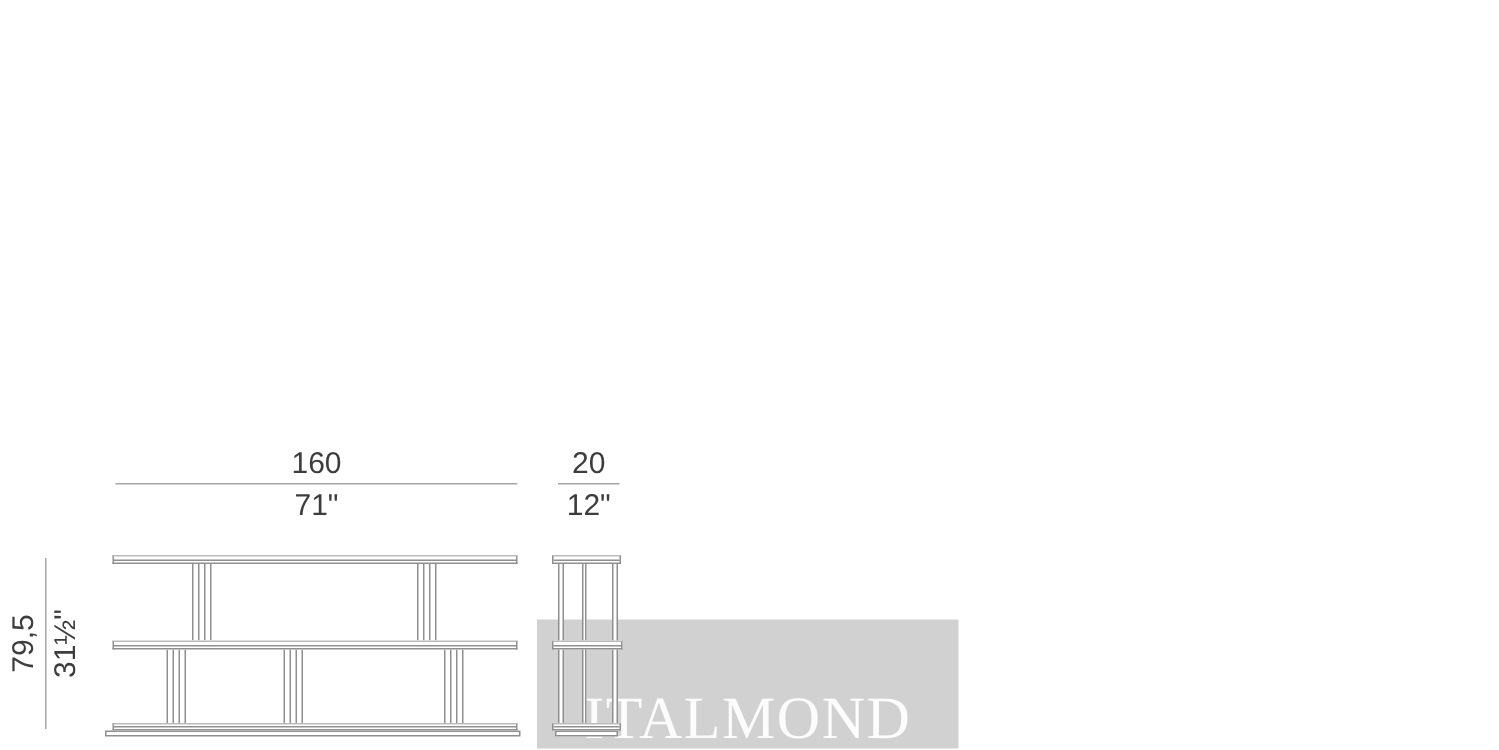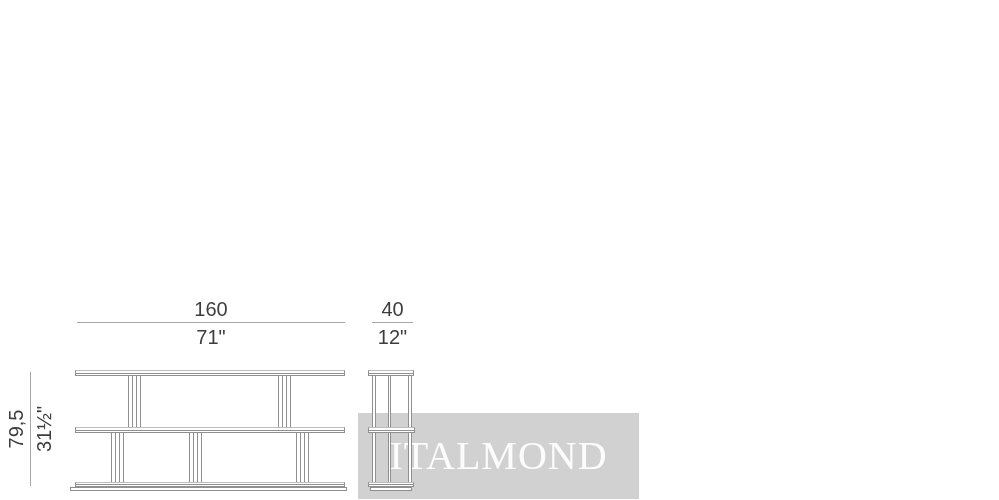--- a/index.html
+++ b/index.html
@@ -12,21 +12,21 @@
   html,body{margin:0;padding:0;background:#ffffff;}
   .canvas{
     position:relative;width:999px;height:500px;background:#ffffff;
     overflow:hidden;font-family:"Liberation Sans", sans-serif;
   }
   .abs{position:absolute;}
   
   .wm-band{
     left:358px;top:413px;width:281px;height:86px;
     background:var(--watermark-band);
-    display:flex;align-items:center;justify-content:center;z-index:1;
+    display:flex;align-items:flex-end;justify-content:center;z-index:1;
   }
   .wm-text{
     font-family:"Liberation Serif", serif;
     font-size:40px;line-height:40px;letter-spacing:1px;
     color:var(--watermark-text);opacity:0.95;white-space:nowrap;
   }
   
   .dim-line-h{height:1px;background:var(--dimension-line);z-index:2;}
   .dim-line-v{width:1px;background:var(--dimension-line);z-index:2;}
   .dim-text{
@@ -109,21 +109,21 @@
       <div class="leg right"></div>
     </div>
 
     <div class="abs dim-text dim-text-v" style="left:-24px;top:419px;">79,5</div>
     <div class="abs dim-line-v" style="left:30px;top:372px;height:114px;"></div>
     <div class="abs dim-text dim-text-v" style="left:4px;top:419px;">31½"</div>
   </div>
 
   <div class="abs" style="left:0;top:0;">
 
-    <div class="abs dim-text" style="left:372px;top:299px;width:41px;">40</div>
+    <div class="abs dim-text" style="left:372px;top:299px;width:41px;">20</div>
     <div class="abs dim-line-h" style="left:372px;top:322px;width:41px;"></div>
     <div class="abs dim-text" style="left:372px;top:327px;width:41px;">12"</div>
 
     <div class="abs post" style="left:372px;top:376px;height:106px;"></div>
     <div class="abs center-line" style="left:388px;top:376px;height:106px;"></div>
     <div class="abs post" style="left:408px;top:376px;height:106px;"></div>
 
     <div class="abs shelf" style="left:368px;top:370px;width:46px;height:6px;"></div>
     <div class="abs shelf" style="left:368px;top:427px;width:47px;height:6px;"></div>
     <div class="abs shelf" style="left:368px;top:482px;width:46px;height:5px;"></div>

